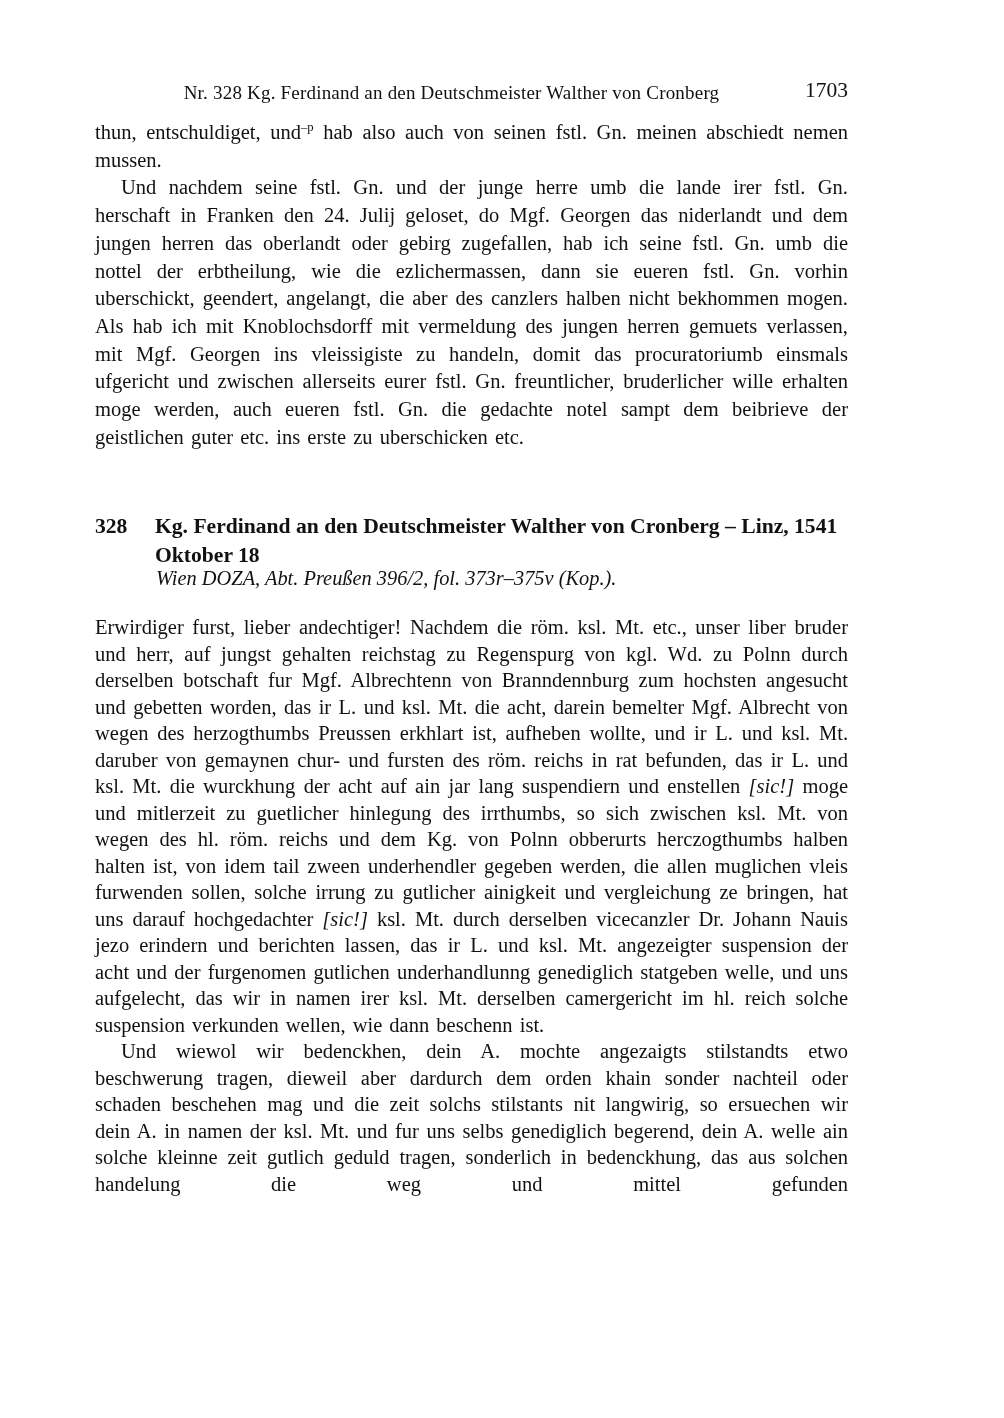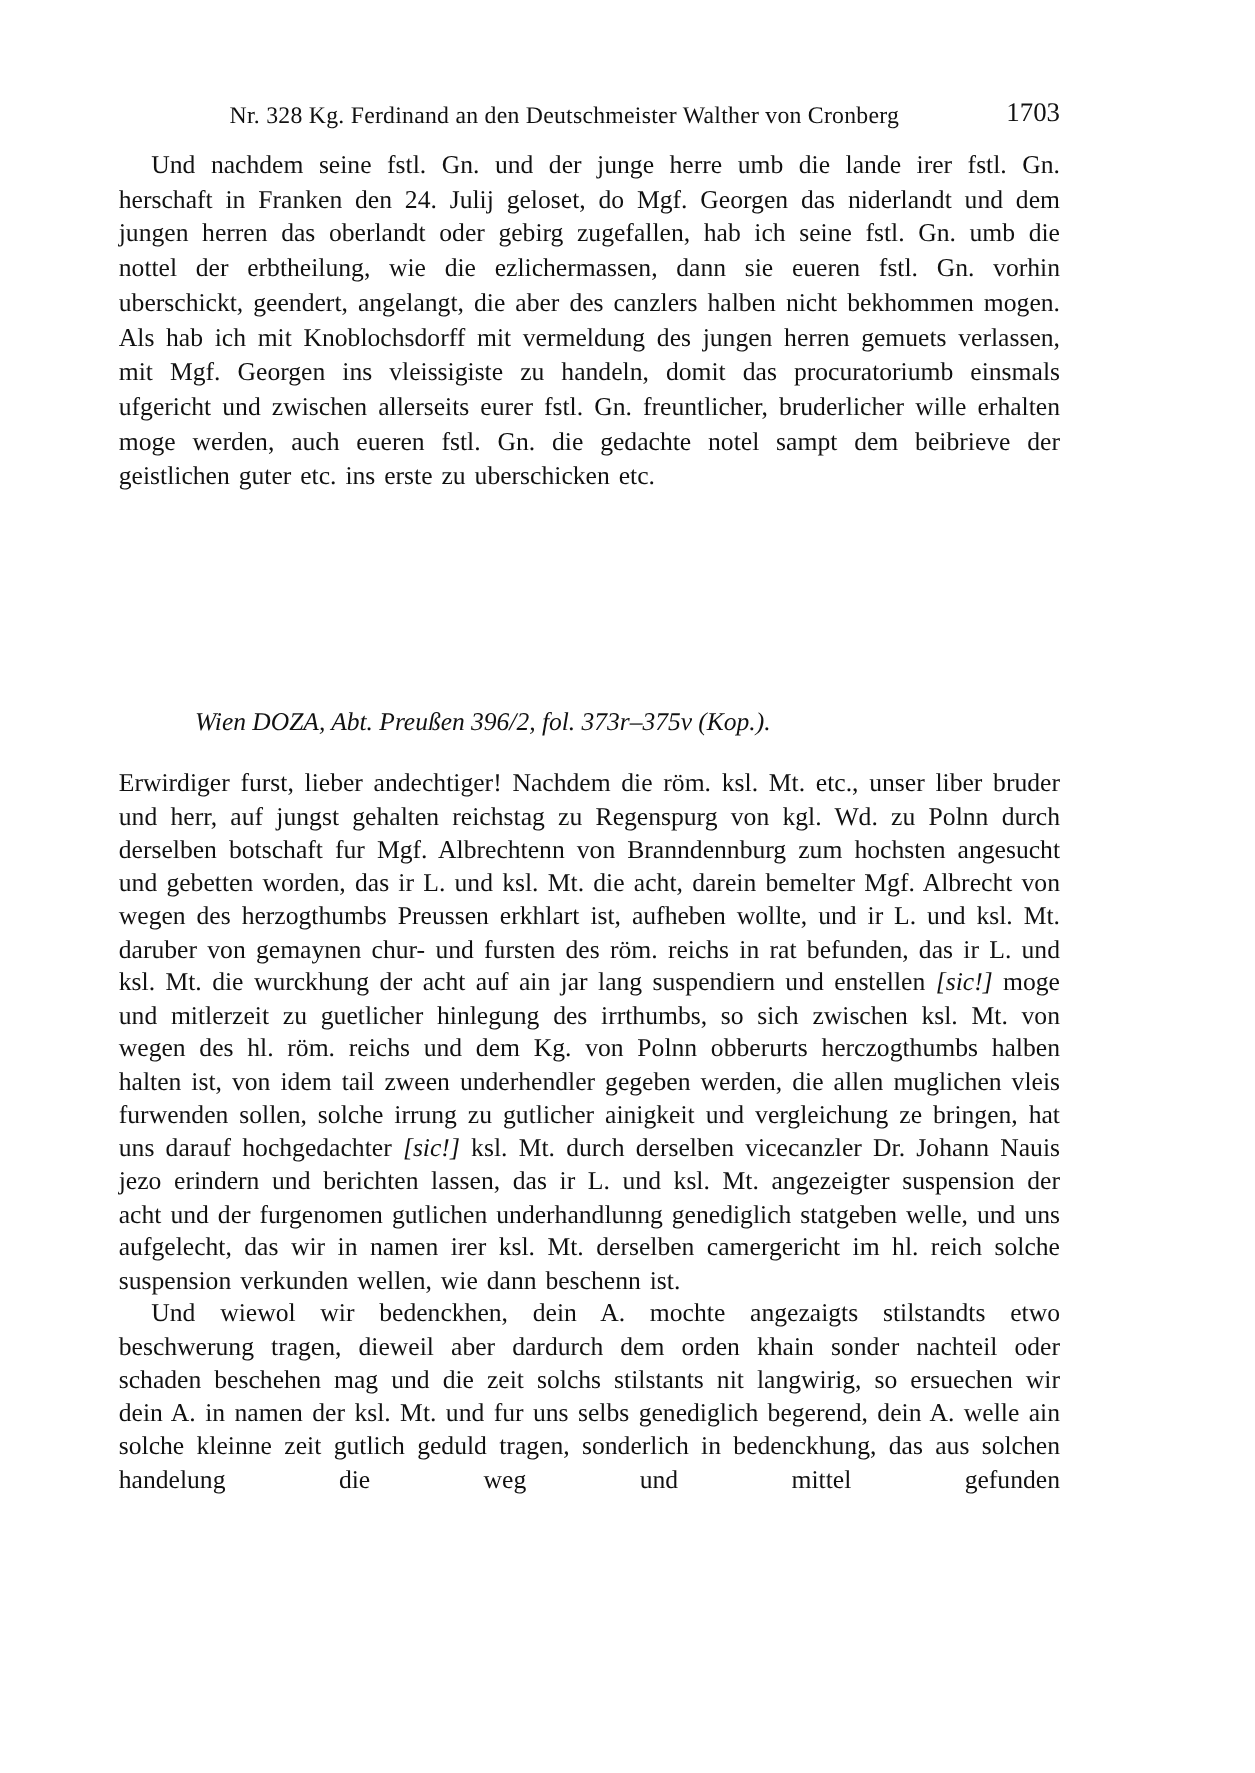--- a/index.html
+++ b/index.html
@@ -103,23 +103,28 @@
 <body>
 
 <div class="page">
 
   <div class="running-head">
     <span class="rh-title">Nr. 328 Kg. Ferdinand an den Deutschmeister Walther von Cronberg</span>
     <span class="rh-number">1703</span>
   </div>
 
   <div class="block-prev">
+    <p><span>thun, entschuldiget, und</span><sup>–p</sup><span> hab also auch von seinen fstl. Gn. meinen abschiedt nemen mussen.</span></p>
     <p class="indent"><span>Und nachdem seine fstl. Gn. und der junge herre umb die lande irer fstl. Gn. herschaft in Franken den 24. Julij geloset, do Mgf. Georgen das niderlandt und dem jungen herren das oberlandt oder gebirg zugefallen, hab ich seine fstl. Gn. umb die nottel der erbtheilung, wie die ezlichermassen, dann sie eueren fstl. Gn. vorhin uberschickt, geendert, angelangt, die aber des canzlers halben nicht bekhommen mogen. Als hab ich mit Knoblochsdorff mit vermeldung des jungen herren gemuets verlassen, mit Mgf. Georgen ins vleissigiste zu handeln, domit das procuratoriumb einsmals ufgericht und zwischen allerseits eurer fstl. Gn. freuntlicher, bruderlicher wille erhalten moge werden, auch eueren fstl. Gn. die gedachte notel sampt dem beibrieve der geistlichen guter etc. ins erste zu uberschicken etc.</span></p>
   </div>
 
+  <div class="doc-heading">
+    <span class="doc-number">328</span>
+    <span class="doc-heading-text">Kg. Ferdinand an den Deutschmeister Walther von Cronberg – Linz, 1541 Oktober 18</span>
+  </div>
 
   <div class="doc-source">Wien DOZA, Abt. Preußen 396/2, fol. 373r–375v (Kop.).</div>
 
   <div class="block-main">
     <p><span>Erwirdiger furst, lieber andechtiger! Nachdem die röm. ksl. Mt. etc., unser liber bruder und herr, auf jungst gehalten reichstag zu Regenspurg von kgl. Wd. zu Polnn durch derselben botschaft fur Mgf. Albrechtenn von Branndennburg zum hochsten angesucht und gebetten worden, das ir L. und ksl. Mt. die acht, darein bemelter Mgf. Albrecht von wegen des herzogthumbs Preussen erkhlart ist, aufheben wollte, und ir L. und ksl. Mt. daruber von gemaynen chur- und fursten des röm. reichs in rat befunden, das ir L. und ksl. Mt. die wurckhung der acht auf ain jar lang suspendiern und enstellen </span><i>[sic!]</i><span> moge und mitlerzeit zu guetlicher hinlegung des irrthumbs, so sich zwischen ksl. Mt. von wegen des hl. röm. reichs und dem Kg. von Polnn obberurts herczogthumbs halben halten ist, von idem tail zween underhendler gegeben werden, die allen muglichen vleis furwenden sollen, solche irrung zu gutlicher ainigkeit und vergleichung ze bringen, hat uns darauf hochgedachter </span><i>[sic!]</i><span> ksl. Mt. durch derselben vicecanzler Dr. Johann Nauis jezo erindern und berichten lassen, das ir L. und ksl. Mt. angezeigter suspension der acht und der furgenomen gutlichen underhandlunng genediglich statgeben welle, und uns aufgelecht, das wir in namen irer ksl. Mt. derselben camergericht im hl. reich solche suspension verkunden wellen, wie dann beschenn ist.</span></p>
     <p class="indent justify-last"><span>Und wiewol wir bedenckhen, dein A. mochte angezaigts stilstandts etwo beschwerung tragen, dieweil aber dardurch dem orden khain sonder nachteil oder schaden beschehen mag und die zeit solchs stilstants nit langwirig, so ersuechen wir dein A. in namen der ksl. Mt. und fur uns selbs genediglich begerend, dein A. welle ain solche kleinne zeit gutlich geduld tragen, sonderlich in bedenckhung, das aus solchen handelung die weg und mittel gefunden</span></p>
   </div>
 
 </div>
 

